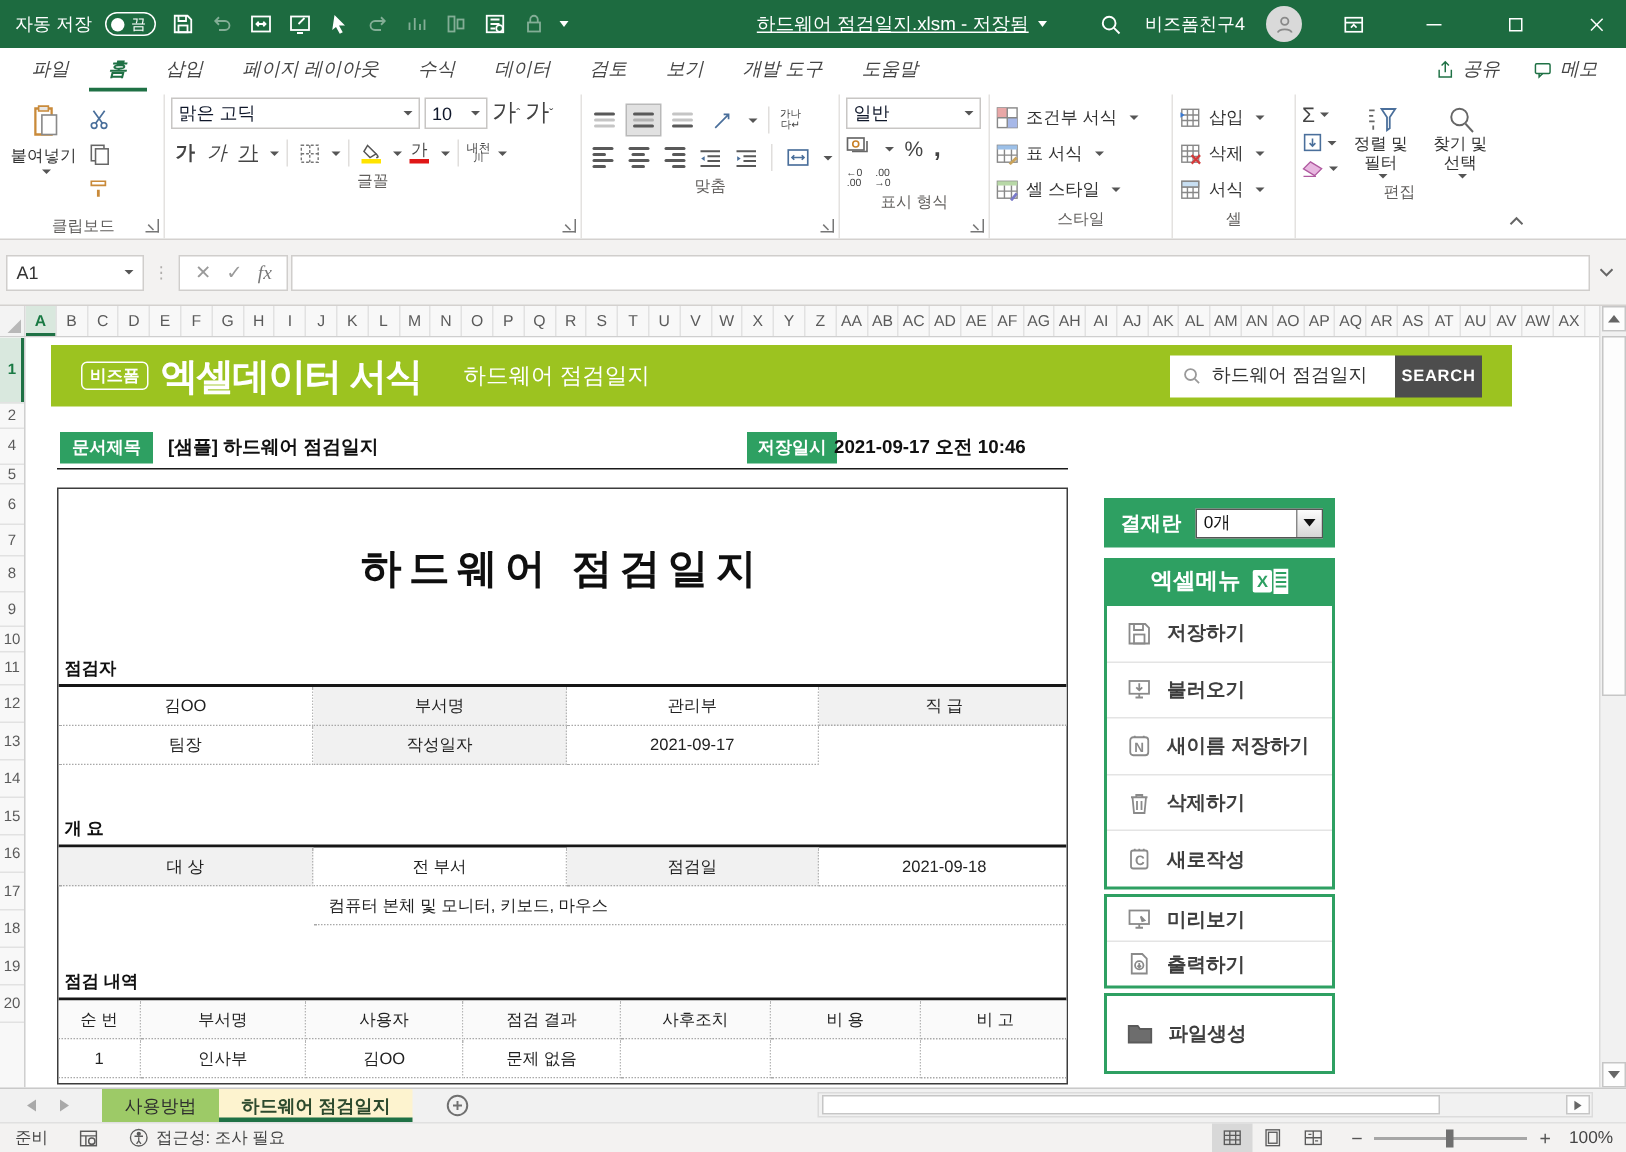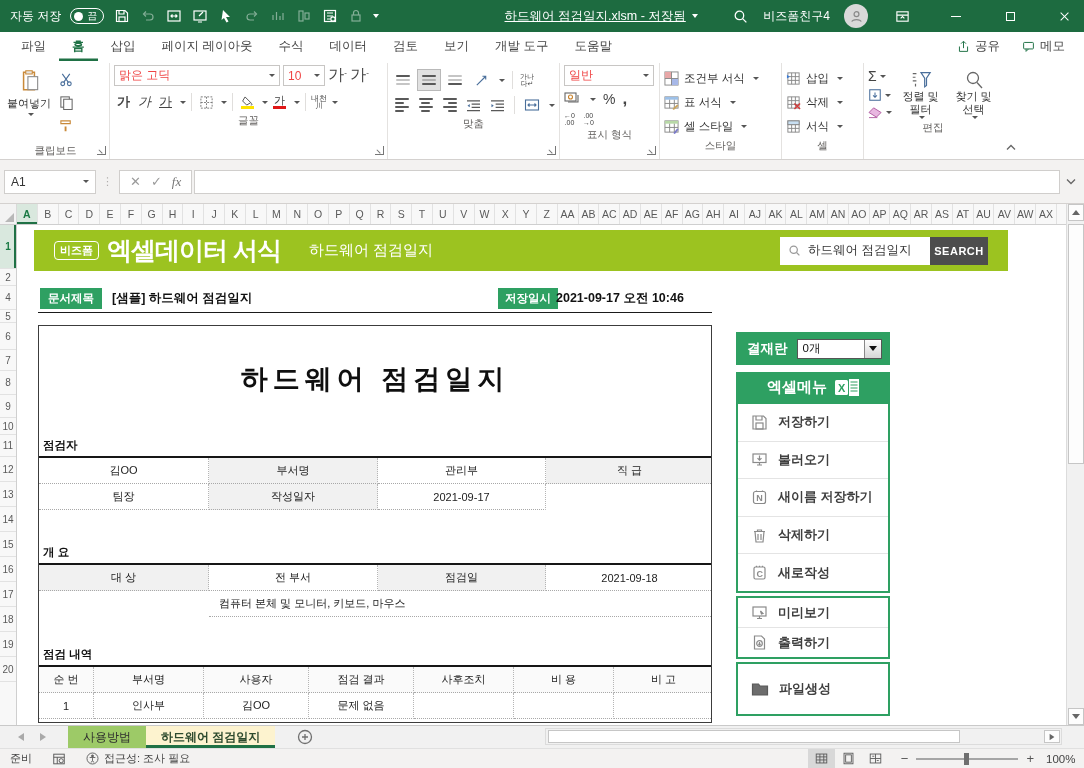--- a/index.html
+++ b/index.html
@@ -23,38 +23,38 @@
   .avatar{width:24px;height:24px;border-radius:50%;background:#d9d9d9;display:inline-flex;align-items:center;justify-content:center;}
   .avatar svg{stroke:#8a8a8a;fill:none;stroke-width:1.3;}
   .winbtn{width:40px;height:32px;display:inline-flex;align-items:center;justify-content:center;}
   .wb-min{width:10px;height:1px;background:#fff;display:inline-block;}
   .wb-max{width:9px;height:9px;border:1px solid #fff;display:inline-block;}
   .wb-x{position:relative;width:11px;height:11px;display:inline-block;}
   .wb-x::before,.wb-x::after{content:"";position:absolute;left:5px;top:0;width:1.2px;height:11px;background:#fff;}
   .wb-x::before{transform:rotate(45deg);} .wb-x::after{transform:rotate(-45deg);}
   .chevW{width:0;height:0;border-left:3.5px solid transparent;border-right:3.5px solid transparent;border-top:4px solid #fff;display:inline-block;}
   
-  .tabsrow{height:29px;background:#fff;display:flex;align-items:center;font-size:12.5px;color:#454545;padding-left:8px;}
+  .tabsrow{height:29px;background:#fff;display:flex;align-items:center;font-size:12.5px;color:#454545;padding-left:8px;font-style:italic;}
   .rtab{padding:0 13px;height:100%;display:inline-flex;align-items:center;cursor:default;}
   .rtab.active{color:var(--ribbon-accent);font-weight:bold;box-shadow:inset 0 -2.5px 0 var(--ribbon-accent);}
   .tabs-right{margin-left:auto;display:flex;align-items:center;gap:4px;padding-right:10px;}
   .pillbtn{display:inline-flex;align-items:center;gap:5px;padding:3px 9px;border-radius:3px;color:#454545;}
   .pillbtn svg{stroke:#1f7145;fill:none;stroke-width:1.2;}
   
   .ribbon{height:99px;background:#fff;border-bottom:1px solid #d4d1cf;display:flex;align-items:stretch;padding:2px 2px 0 2px;}
   .grp{display:flex;flex-direction:column;border-right:1px solid #e4e2e0;padding:2px 4px 0 4px;position:relative;}
   .grp-body{flex:1;display:flex;align-items:flex-start;gap:4px;}
   .grp-foot{height:17px;display:flex;align-items:center;justify-content:center;font-size:10.5px;color:#605e5c;gap:4px;}
   .lau{position:absolute;right:3px;bottom:4px;width:9px;height:9px;border-right:1.2px solid #777;border-bottom:1.2px solid #777;}
   .lau::after{content:"";position:absolute;right:2px;bottom:2px;width:5px;height:1.2px;background:#777;transform:rotate(45deg);}
   .chev{display:inline-block;width:0;height:0;border-left:3px solid transparent;border-right:3px solid transparent;border-top:3.5px solid #555;margin-left:3px;}
   .paste{width:46px;display:flex;flex-direction:column;align-items:center;font-size:11px;color:#333;padding-top:3px;gap:2px;}
   .mini-col{display:flex;flex-direction:column;gap:3px;padding-top:4px;}
   .mini-col .ic{width:20px;height:20px;display:flex;align-items:center;justify-content:center;}
-  .combo{border:1px solid #c8c6c4;background:#fff;height:21px;display:inline-flex;align-items:center;font-size:12px;color:#ef4444;padding:0 4px;justify-content:space-between;}
+  .combo{border:1px solid #c8c6c4;background:#fff;height:21px;display:inline-flex;align-items:center;font-size:12px;color:#0f172a;padding:0 4px;justify-content:space-between;}
   .fontrow{display:flex;gap:3px;align-items:center;}
   .btnrow{display:flex;gap:2px;align-items:center;margin-top:6px;font-size:13px;color:#444;}
   .fbtn{min-width:19px;height:20px;display:inline-flex;align-items:center;justify-content:center;color:#444;}
   .vsep{width:1px;height:18px;background:#e0dedc;margin:0 3px;}
   .bars{display:inline-flex;flex-direction:column;gap:2.5px;width:14px;}
   .bars i{height:1.6px;background:#595959;border-radius:1px;}
   .bars.al-l i:nth-child(even){width:65%;}
   .bars.al-c i:nth-child(even){width:65%;margin:0 auto;}
   .bars.al-r i:nth-child(even){width:65%;margin-left:auto;}
   .bars.v-t i:nth-child(3),.bars.v-t i:nth-child(2){opacity:.35;}

